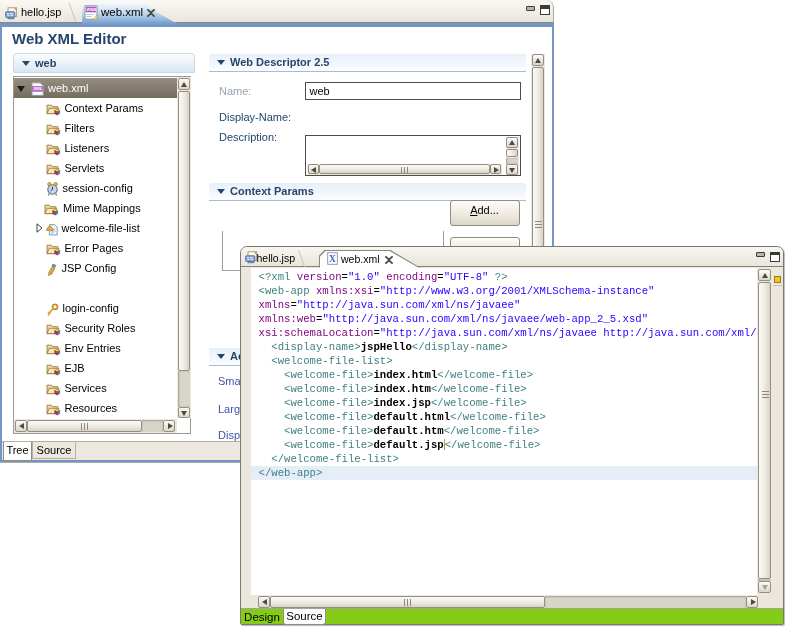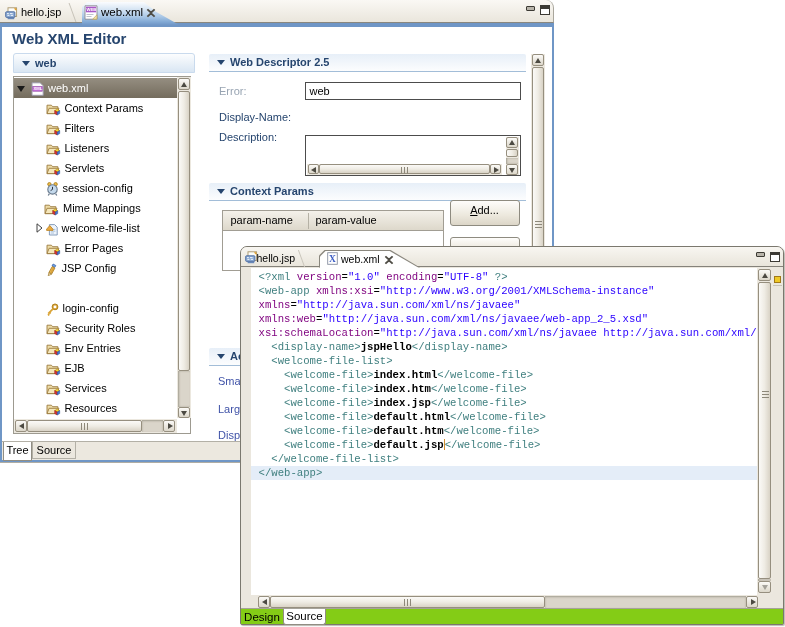--- a/index.html
+++ b/index.html
@@ -215,21 +215,21 @@
         </div>
     </div>
   </div>
 
   <div class="ab" style="left:2px;top:441px;width:550px;height:18.5px;background:#ece8df;border-top:1px solid #b3b0a6">
     <div class="ab" style="left:1px;top:0px;width:29px;height:18.5px;background:#fff;border:1px solid #908d83;border-top:none;font-size:11px;line-height:16px;text-align:center">Tree</div>
     <div class="ab" style="left:30px;top:0px;width:44px;height:17px;background:#ece8df;border:1px solid #b3b0a6;border-top:none;font-size:11px;line-height:16px;text-align:center">Source</div>
   </div>
 
   <div class="ab sechdr" style="left:209px;top:54px;width:317px"><span class="tri"></span>Web Descriptor 2.5</div>
-  <div class="ab" style="left:219px;top:85px;font-size:11px;color:#98a4b2">Error:</div>
+  <div class="ab" style="left:219px;top:85px;font-size:11px;color:#98a4b2">Name:</div>
   <div class="ab inp" style="left:304.5px;top:81.5px;width:216.5px;height:18.5px">web</div>
   <div class="ab lbl" style="left:219px;top:111px">Display-Name:</div>
   <div class="ab lbl" style="left:219px;top:131px">Description:</div>
   <div class="ab" style="left:304.5px;top:134.5px;width:216.5px;height:41.5px;background:#fff;border:1px solid #4c4c4c">
     <div class="ab sb" style="right:1px;top:1px;width:13px;height:38.5px">
       <div class="sbtn" style="left:0px;top:0px;width:12px;height:11px">
           <span class="aru" style="left:2px;top:2.5px"></span>
         </div>
       <div class="thumbv" style="left:0px;top:12px;width:12px;height:8px"></div>
       <div class="trackv" style="left:0px;top:21px;width:12px;height:6px"></div>
@@ -245,25 +245,20 @@
           <span class="griph" style="left:81px;top:1.5px"></span>
         </div>
       <div class="sbtn" style="left:183px;top:0px;width:11px;height:10px">
           <span class="arr" style="left:3px;top:1.5px"></span>
         </div>
     </div>
   </div>
 
   <div class="ab sechdr" style="left:209px;top:183px;width:317px"><span class="tri"></span>Context Params</div>
 
-  <div class="ab" style="left:221.5px;top:210px;width:222px;height:20.5px;background:linear-gradient(180deg,#f4f1ea,#ddd8cb);border:1px solid #a19d93;font-size:11px;line-height:19px">
-    <span style="padding-left:8px">param-name</span>
-    <div class="ab" style="left:85px;top:2px;width:1px;height:16px;background:#b5b1a5"></div>
-    <span class="ab" style="left:93px">param-value</span>
-  </div>
   <div class="ab" style="left:221.5px;top:230.5px;width:222px;height:40px;background:#fff;border:1px solid #a19d93;border-top:none"></div>
   <div class="ab btn" style="left:449.5px;top:200px;width:70px;height:26px;line-height:18px"><span style="text-decoration:underline">A</span>dd...</div>
   <div class="ab btn" style="left:449.5px;top:237px;width:70px;height:19.5px"></div>
 
   <div class="ab sechdr" style="left:209px;top:347.5px;width:317px"><span class="tri"></span>Actions</div>
   <div class="ab link" style="left:218px;top:375px">Small icons</div>
   <div class="ab link" style="left:218px;top:403px">Large icons</div>
   <div class="ab link" style="left:218px;top:429px">Display</div>
 
   <div class="ab sb" style="left:530.5px;top:54px;width:14px;height:392px">

